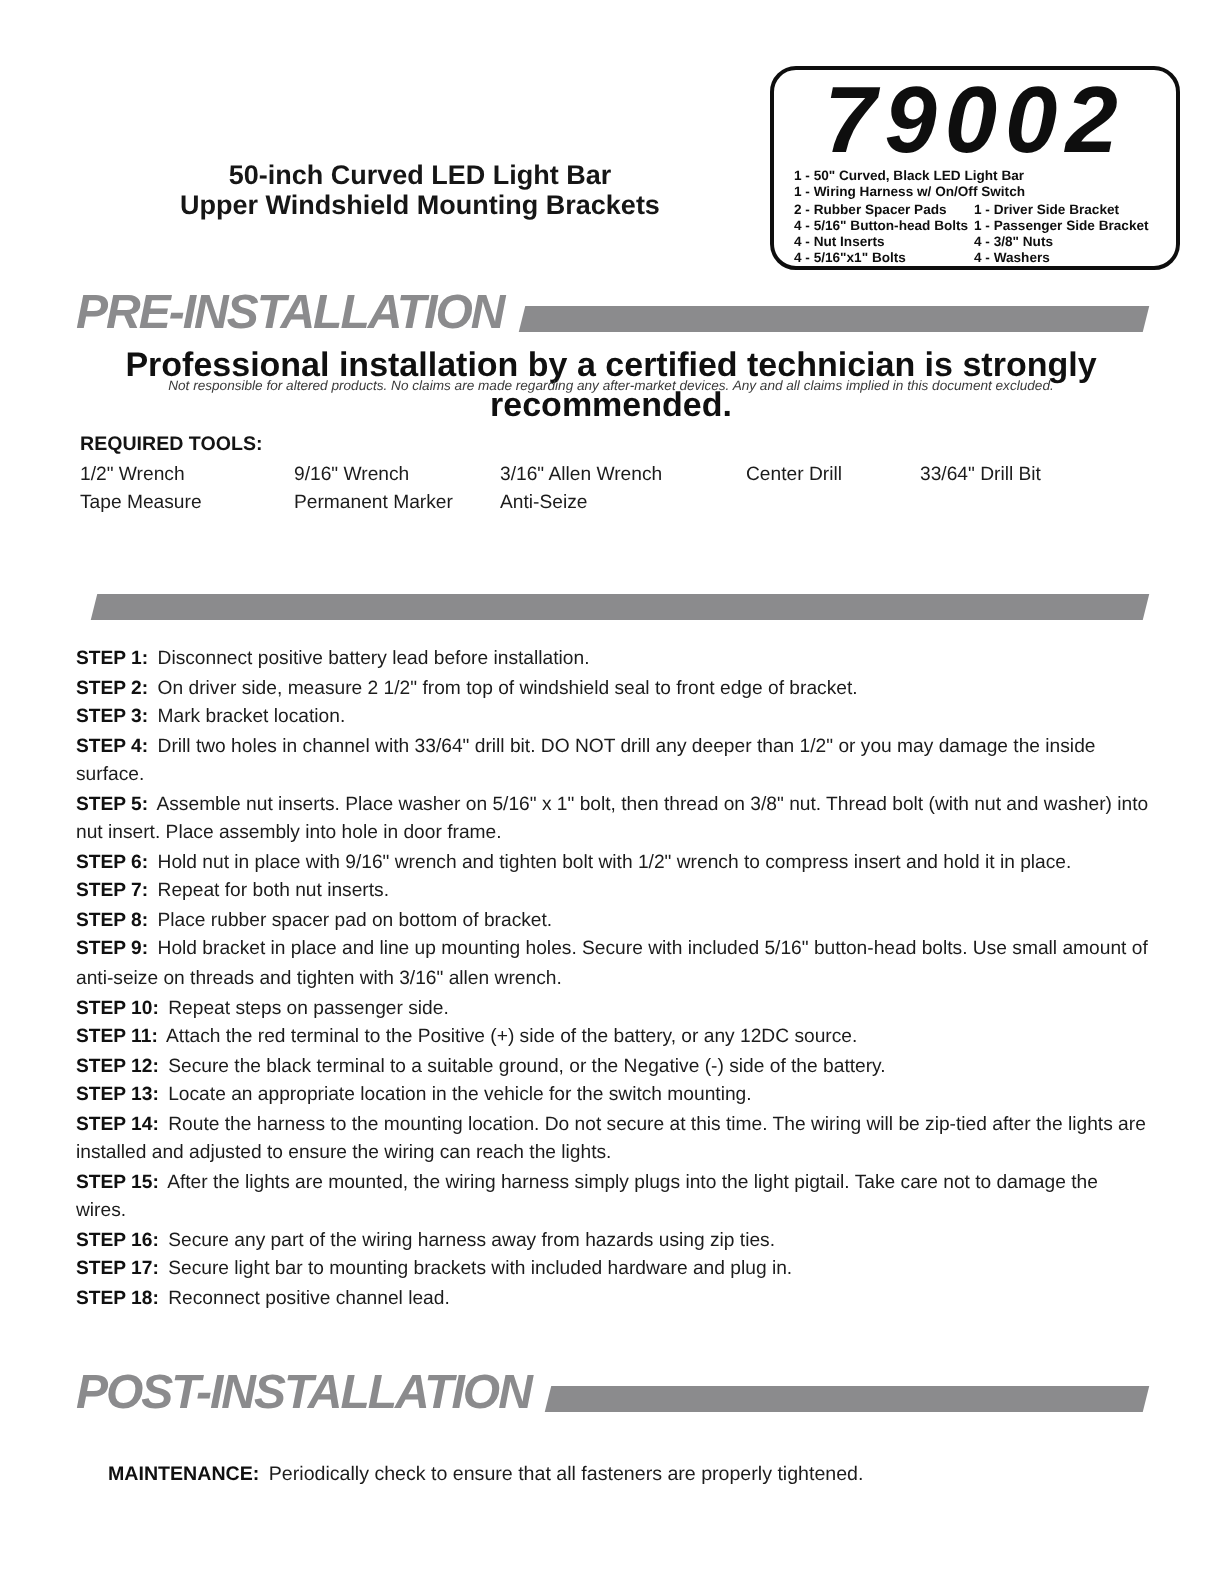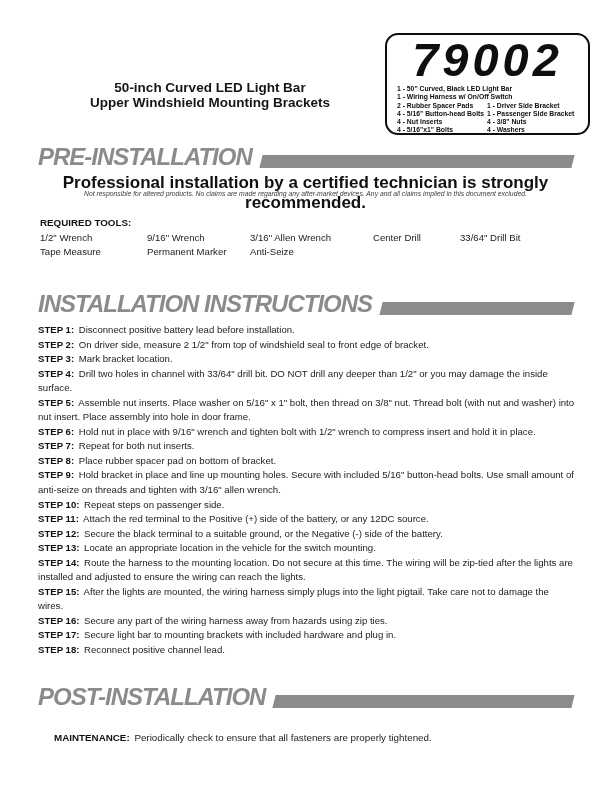--- a/index.html
+++ b/index.html
@@ -29,21 +29,21 @@
   
   .title-block {
     position:absolute; left:50px; top:81px; width:320px;
     text-align:center; font-weight:bold; font-size:13.5px;
     line-height:14.8px; color:#161616;
   }
 
   
   .sec-header {
     position:absolute; left:38px; width:535px;
-    display:flex; align-items:flex-end;
+    display:flex; align-items:center;
   }
   .sec-title {
     font-size:24px; font-weight:bold; font-style:italic;
     color:#8b8b8d; letter-spacing:-1px; line-height:22px; white-space:nowrap;
   }
   .sec-bar {
     flex:1; height:13px; background:#8b8b8d;
     margin-left:9px; margin-top:4px; transform:skewX(-14deg);
   }
   .hdr-pre     { top:146px; }
@@ -132,21 +132,20 @@
     <span>9/16" Wrench</span>
     <span>3/16" Allen Wrench</span>
     <span>Center Drill</span>
     <span>33/64" Drill Bit</span>
     <span>Tape Measure</span>
     <span>Permanent Marker</span>
     <span>Anti-Seize</span>
   </div>
 
   <div class="sec-header hdr-install">
-    <span class="sec-title">INSTALLATION INSTRUCTIONS</span>
     <span class="sec-bar"></span>
   </div>
 
   <div class="steps">
     <p class="step"><b>STEP 1:</b> <span>Disconnect positive battery lead before installation.</span></p>
     <p class="step"><b>STEP 2:</b> <span>On driver side, measure 2 1/2" from top of windshield seal to front edge of bracket.</span></p>
     <p class="step"><b>STEP 3:</b> <span>Mark bracket location.</span></p>
     <p class="step"><b>STEP 4:</b> <span>Drill two holes in channel with 33/64" drill bit.  DO NOT drill any deeper than 1/2" or you may damage the inside surface.</span></p>
     <p class="step"><b>STEP 5:</b> <span>Assemble nut inserts.  Place washer on 5/16" x 1" bolt, then thread on 3/8" nut.  Thread bolt (with nut and washer) into nut insert.  Place assembly into hole in door frame.</span></p>
     <p class="step"><b>STEP 6:</b> <span>Hold nut in place with 9/16" wrench and tighten bolt with 1/2" wrench to compress insert and hold it in place.</span></p>

